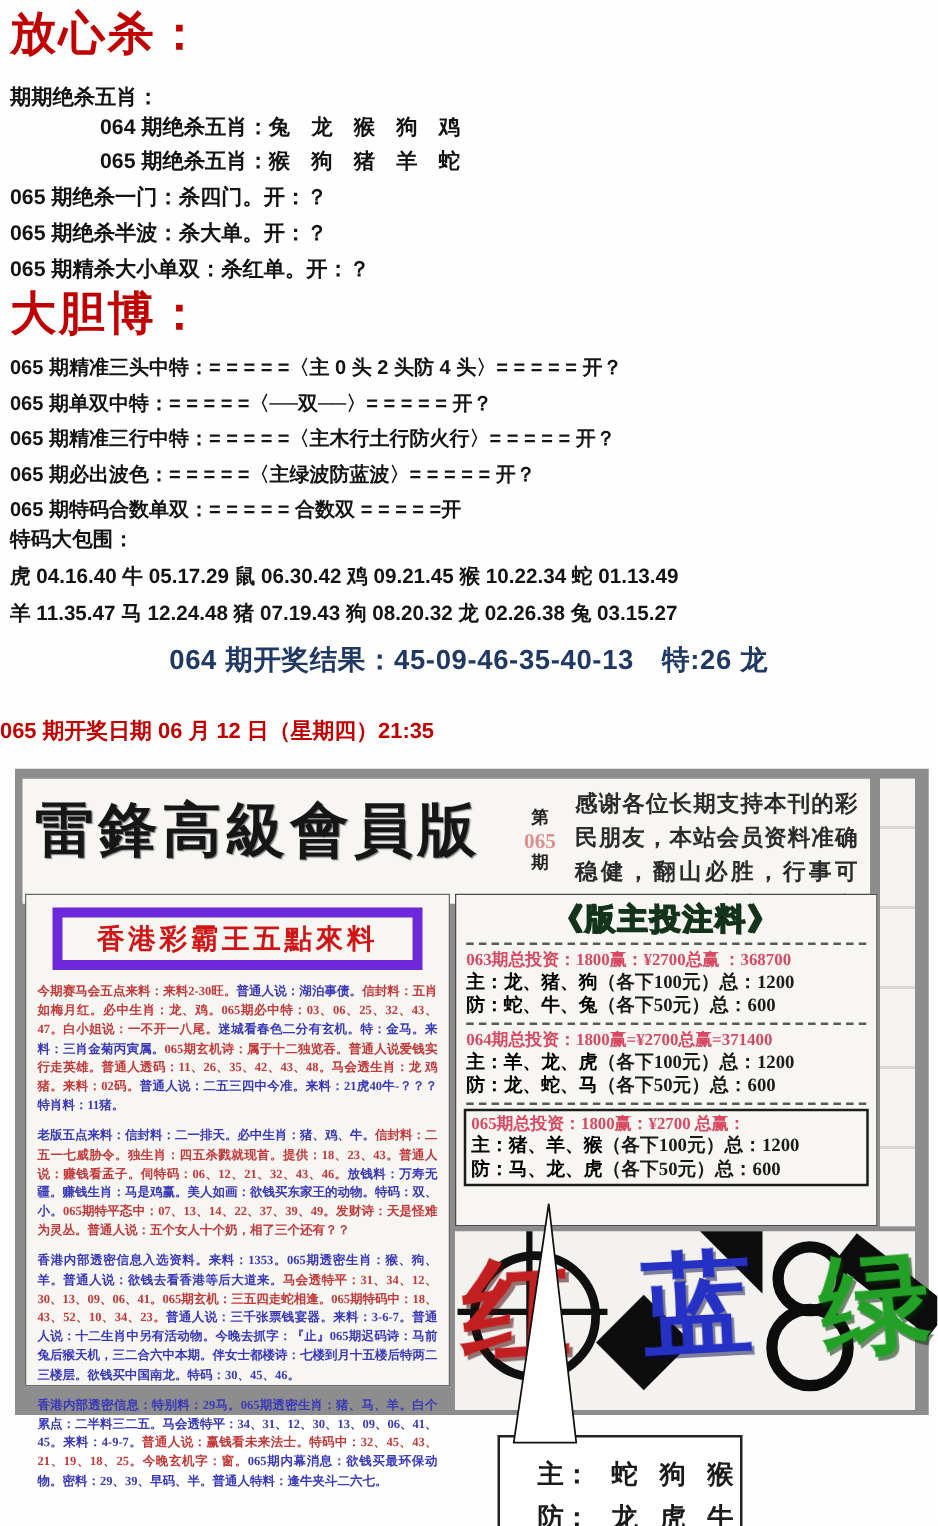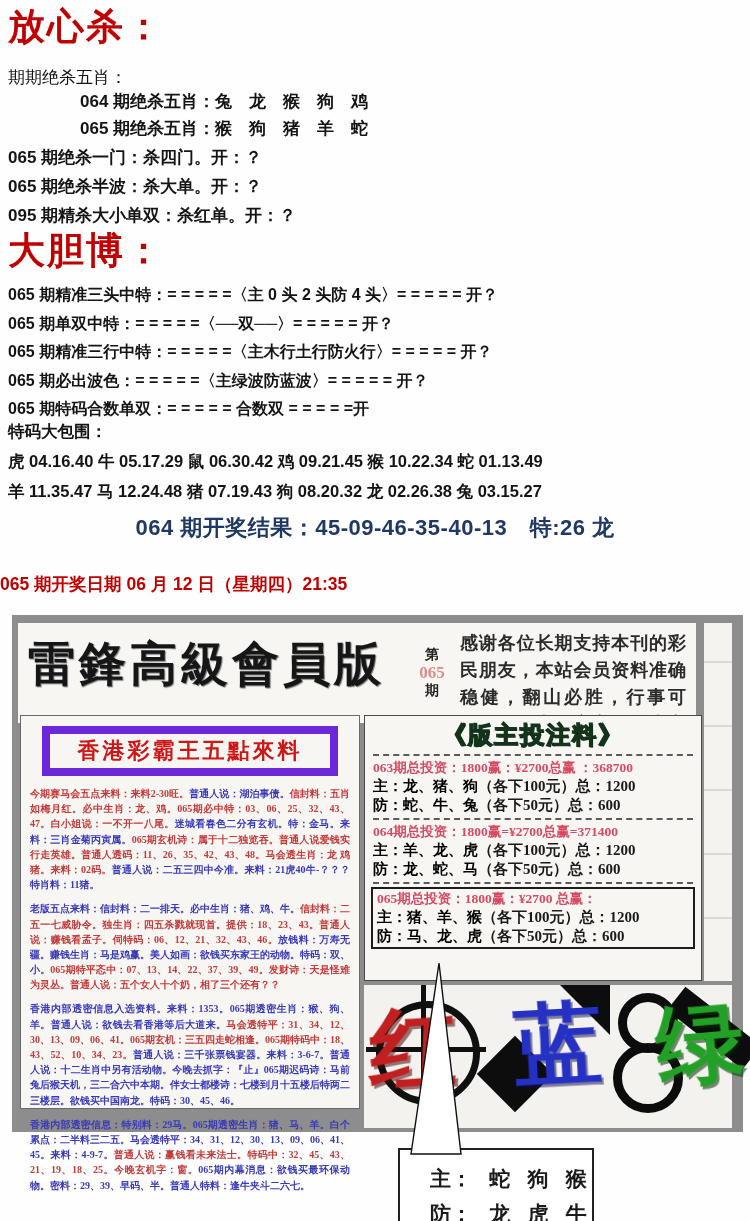--- a/index.html
+++ b/index.html
@@ -3,21 +3,21 @@
 <meta charset="utf-8">
 <style>
   html,body{margin:0;padding:0;background:#ffffff;}
   #page{position:relative;width:750px;height:1221px;overflow:hidden;background:#fefefe;
         font-family:"Liberation Sans","DejaVu Sans",sans-serif;color:#141414;}
   .abs{position:absolute;}
 
   
   .big-red{font-size:37px;font-weight:900;color:#c00000;letter-spacing:2px;}
   .tline{font-size:17px;font-weight:800;white-space:nowrap;}
-  #kill-sub{font-size:17px;font-weight:400;}
+  #kill-sub{font-size:17px;font-weight:700;}
   #kill-rows .tline{line-height:27px;}
   #kill-lines .tline{line-height:29px;}
   #bold-lines .tline{font-size:16px;line-height:28.6px;}
   #surround-title{font-size:16.5px;font-weight:800;}
   #surround-lines .tline{font-size:16.5px;line-height:30px;}
   #result-line{width:750px;text-align:center;font-size:22px;font-weight:800;color:#1f3864;letter-spacing:.5px;}
   #date-line{width:750px;font-size:17.5px;font-weight:800;color:#c00000;}
 
   
   #scan{left:12px;top:615px;width:731px;height:517px;background:#8d8d8d;
@@ -92,21 +92,21 @@
 
   <div class="abs big-red" style="left:8px;top:2px;">放心杀：</div>
   <div class="abs" id="kill-sub" style="left:8px;top:66px;">期期绝杀五肖：</div>
   <div class="abs" id="kill-rows" style="left:80px;top:88px;">
       <div class="tline">064 期绝杀五肖：兔　龙　猴　狗　鸡</div>
       <div class="tline">065 期绝杀五肖：猴　狗　猪　羊　蛇</div>
     </div>
   <div class="abs" id="kill-lines" style="left:8px;top:143px;">
       <div class="tline">065 期绝杀一门：杀四门。开：？</div>
       <div class="tline">065 期绝杀半波：杀大单。开：？</div>
-      <div class="tline">095 期精杀大小单双：杀红单。开：？</div>
+      <div class="tline">065 期精杀大小单双：杀红单。开：？</div>
     </div>
 
   <div class="abs big-red" style="left:8px;top:226px;">大胆博：</div>
   <div class="abs" id="bold-lines" style="left:8px;top:281px;">
       <div class="tline">065 期精准三头中特：= = = = =〈主 0 头 2 头防 4 头〉= = = = = 开？</div>
       <div class="tline">065 期单双中特：= = = = =〈──双──〉= = = = =  开？</div>
       <div class="tline">065 期精准三行中特：= = = = =〈主木行土行防火行〉= = = = = 开？</div>
       <div class="tline">065 期必出波色：= = = = =〈主绿波防蓝波〉= = = = =  开？</div>
       <div class="tline">065 期特码合数单双：= = = = =  合数双  = = = = =开</div>
     </div>

